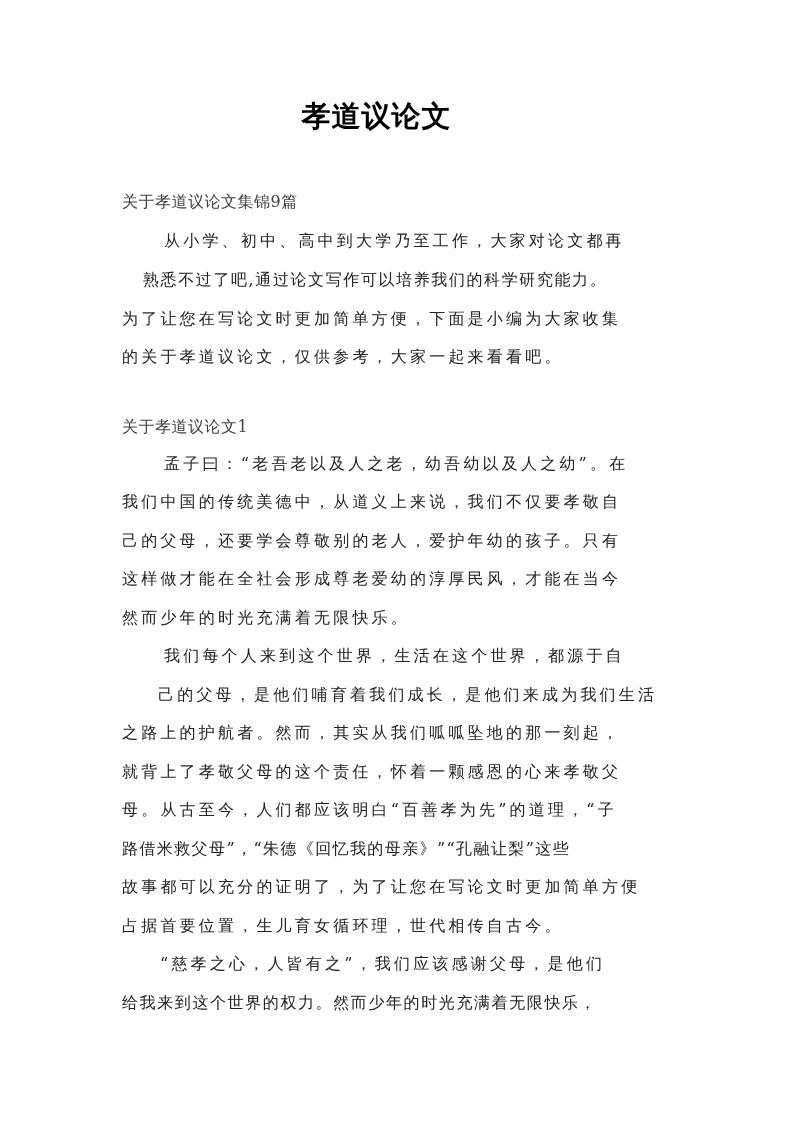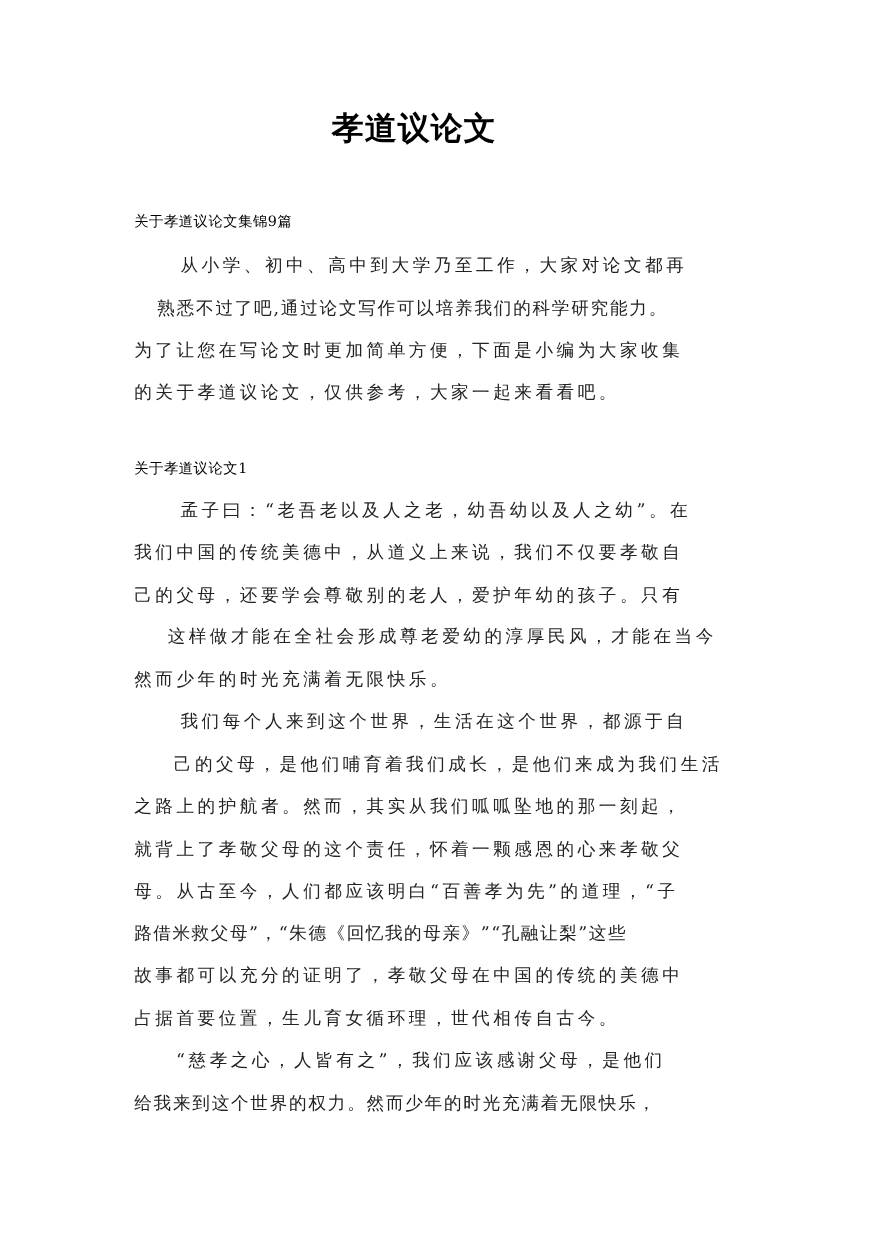--- a/index.html
+++ b/index.html
@@ -1,21 +1,21 @@
 <!DOCTYPE html>
 <html><head>
   <meta charset="utf-8">
   <style>
     html, body { margin: 0; padding: 0; background: #ffffff; }
     body { width: 800px; height: 1131px; position: relative; overflow: hidden;
       font-family: "DejaVu Serif", "Liberation Serif", serif; color: #1a1a1a; }
     .title { position: absolute; top: 97px; left: 0; width: 753px; text-align: center;
       font-family: "DejaVu Sans", "Liberation Sans", sans-serif; font-weight: bold;
       font-size: 29px; letter-spacing: 1px; color: #000; }
-    .heading { position: absolute; left: 122px; font-size: 13px; color: #000000; letter-spacing: 0.5px; }
+    .heading { position: absolute; left: 122px; font-size: 16px; color: #404040; letter-spacing: 0.5px; }
     .line { position: absolute; left: 122px; width: 560px; font-size: 16px; color: #222;
       letter-spacing: 3.2px; white-space: nowrap; }
     .indent { left: 164px; }
   </style>
 </head>
 <body>
 
 <div>
   <div class="title">孝道议论文</div>
 
@@ -24,25 +24,25 @@
   <div class="line indent" style="top:231px;">从小学、初中、高中到大学乃至工作，大家对论文都再</div>
   <div class="line" style="top:270px; letter-spacing:1.6px;margin-left:21px;">熟悉不过了吧,通过论文写作可以培养我们的科学研究能力。</div>
   <div class="line" style="top:309px;">为了让您在写论文时更加简单方便，下面是小编为大家收集</div>
   <div class="line" style="top:347px;">的关于孝道议论文，仅供参考，大家一起来看看吧。</div>
 
   <div class="heading" style="top:417px;">关于孝道议论文1</div>
 
   <div class="line indent" style="top:454px;">孟子曰：“老吾老以及人之老，幼吾幼以及人之幼”。在</div>
   <div class="line" style="top:492px;">我们中国的传统美德中，从道义上来说，我们不仅要孝敬自</div>
   <div class="line" style="top:531px;">己的父母，还要学会尊敬别的老人，爱护年幼的孩子。只有</div>
-  <div class="line" style="top:569px;text-align:center;">这样做才能在全社会形成尊老爱幼的淳厚民风，才能在当今</div>
+  <div class="line" style="top:569px;">这样做才能在全社会形成尊老爱幼的淳厚民风，才能在当今</div>
   <div class="line" style="top:608px;">然而少年的时光充满着无限快乐。</div>
   <div class="line indent" style="top:646px;">我们每个人来到这个世界，生活在这个世界，都源于自</div>
   <div class="line" style="top:685px;margin-left:36px;">己的父母，是他们哺育着我们成长，是他们来成为我们生活</div>
   <div class="line" style="top:723px;">之路上的护航者。然而，其实从我们呱呱坠地的那一刻起，</div>
   <div class="line" style="top:762px;">就背上了孝敬父母的这个责任，怀着一颗感恩的心来孝敬父</div>
   <div class="line" style="top:800px;">母。从古至今，人们都应该明白“百善孝为先”的道理，“子</div>
   <div class="line" style="top:839px; letter-spacing:1.4px;">路借米救父母”，“朱德《回忆我的母亲》”“孔融让梨”这些</div>
-  <div class="line" style="top:877px;">故事都可以充分的证明了，孝敬父母在中国的传统的美德中</div>
+  <div class="line" style="top:877px;">故事都可以充分的证明了，为了让您在写论文时更加简单方便</div>
   <div class="line" style="top:916px;">占据首要位置，生儿育女循环理，世代相传自古今。</div>
   <div class="line indent" style="top:954px; left:160px;">“慈孝之心，人皆有之”，我们应该感谢父母，是他们</div>
   <div class="line" style="top:993px; letter-spacing:1.6px;">给我来到这个世界的权力。然而少年的时光充满着无限快乐，</div>
 </div>
 
 </body></html>

